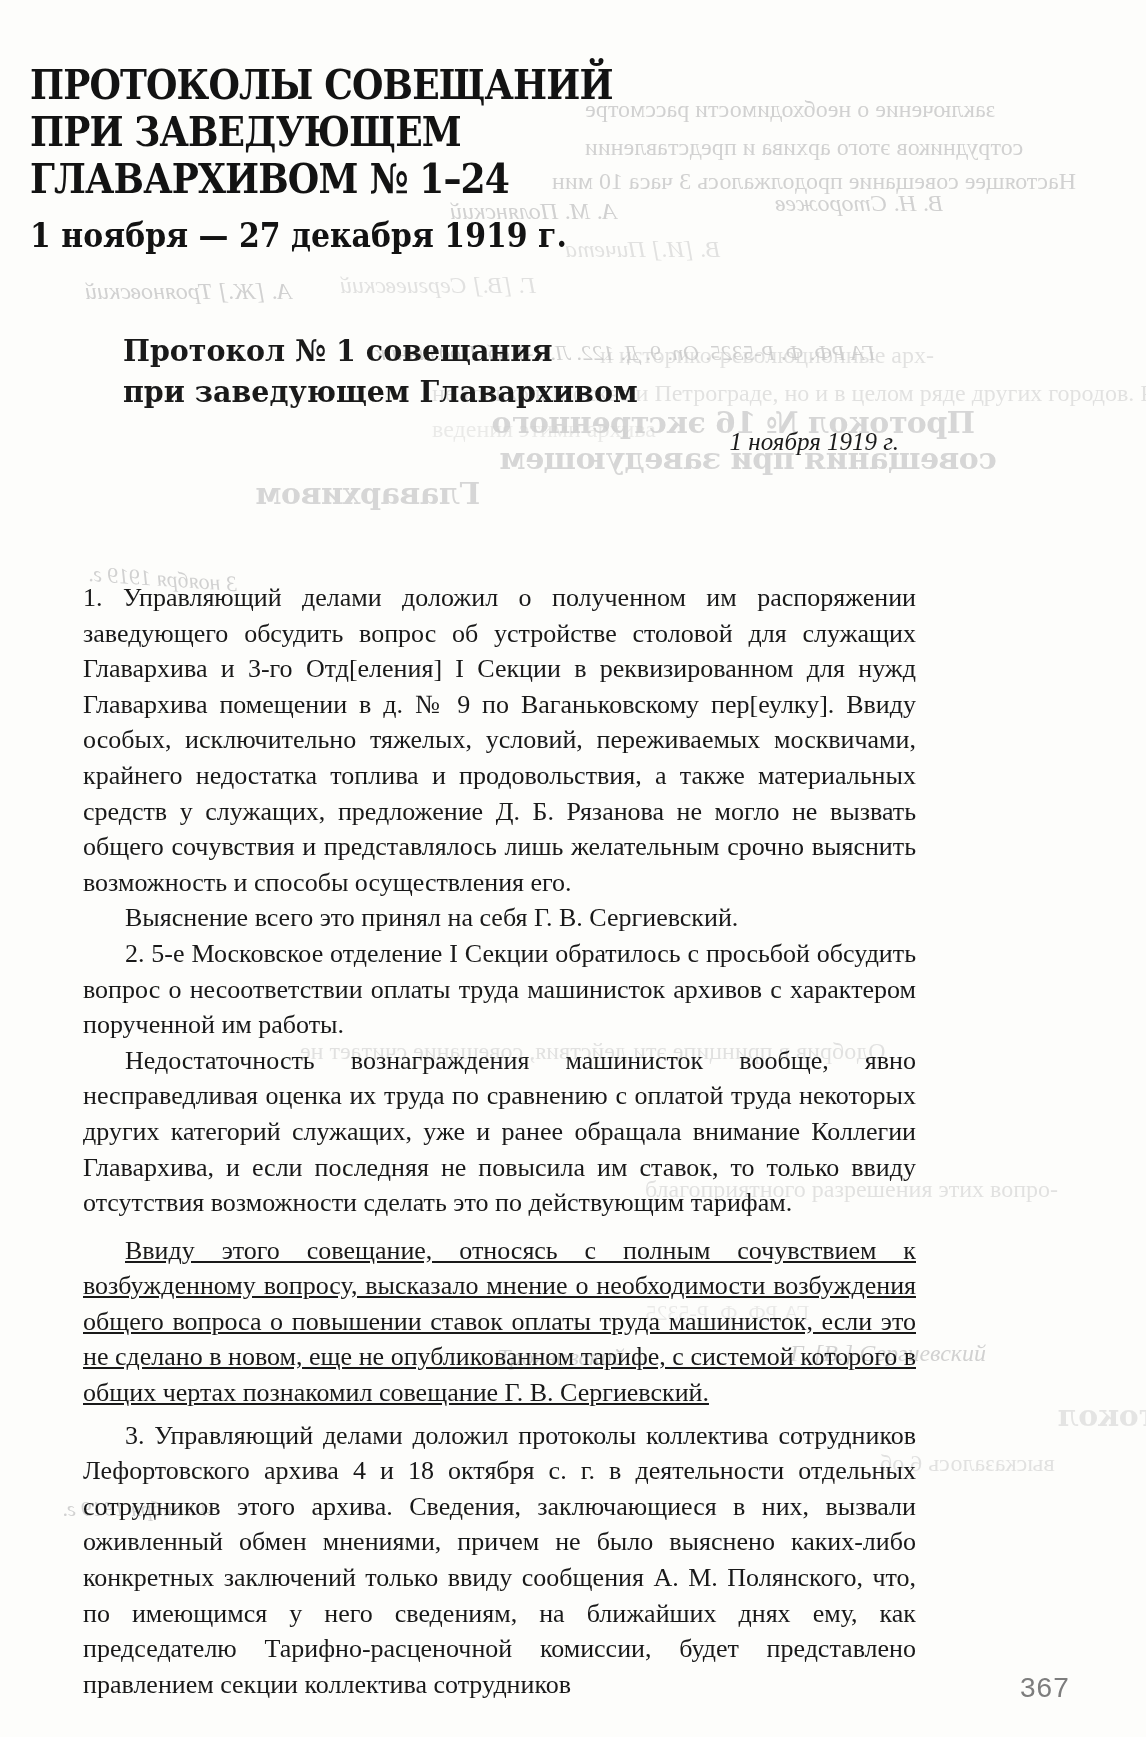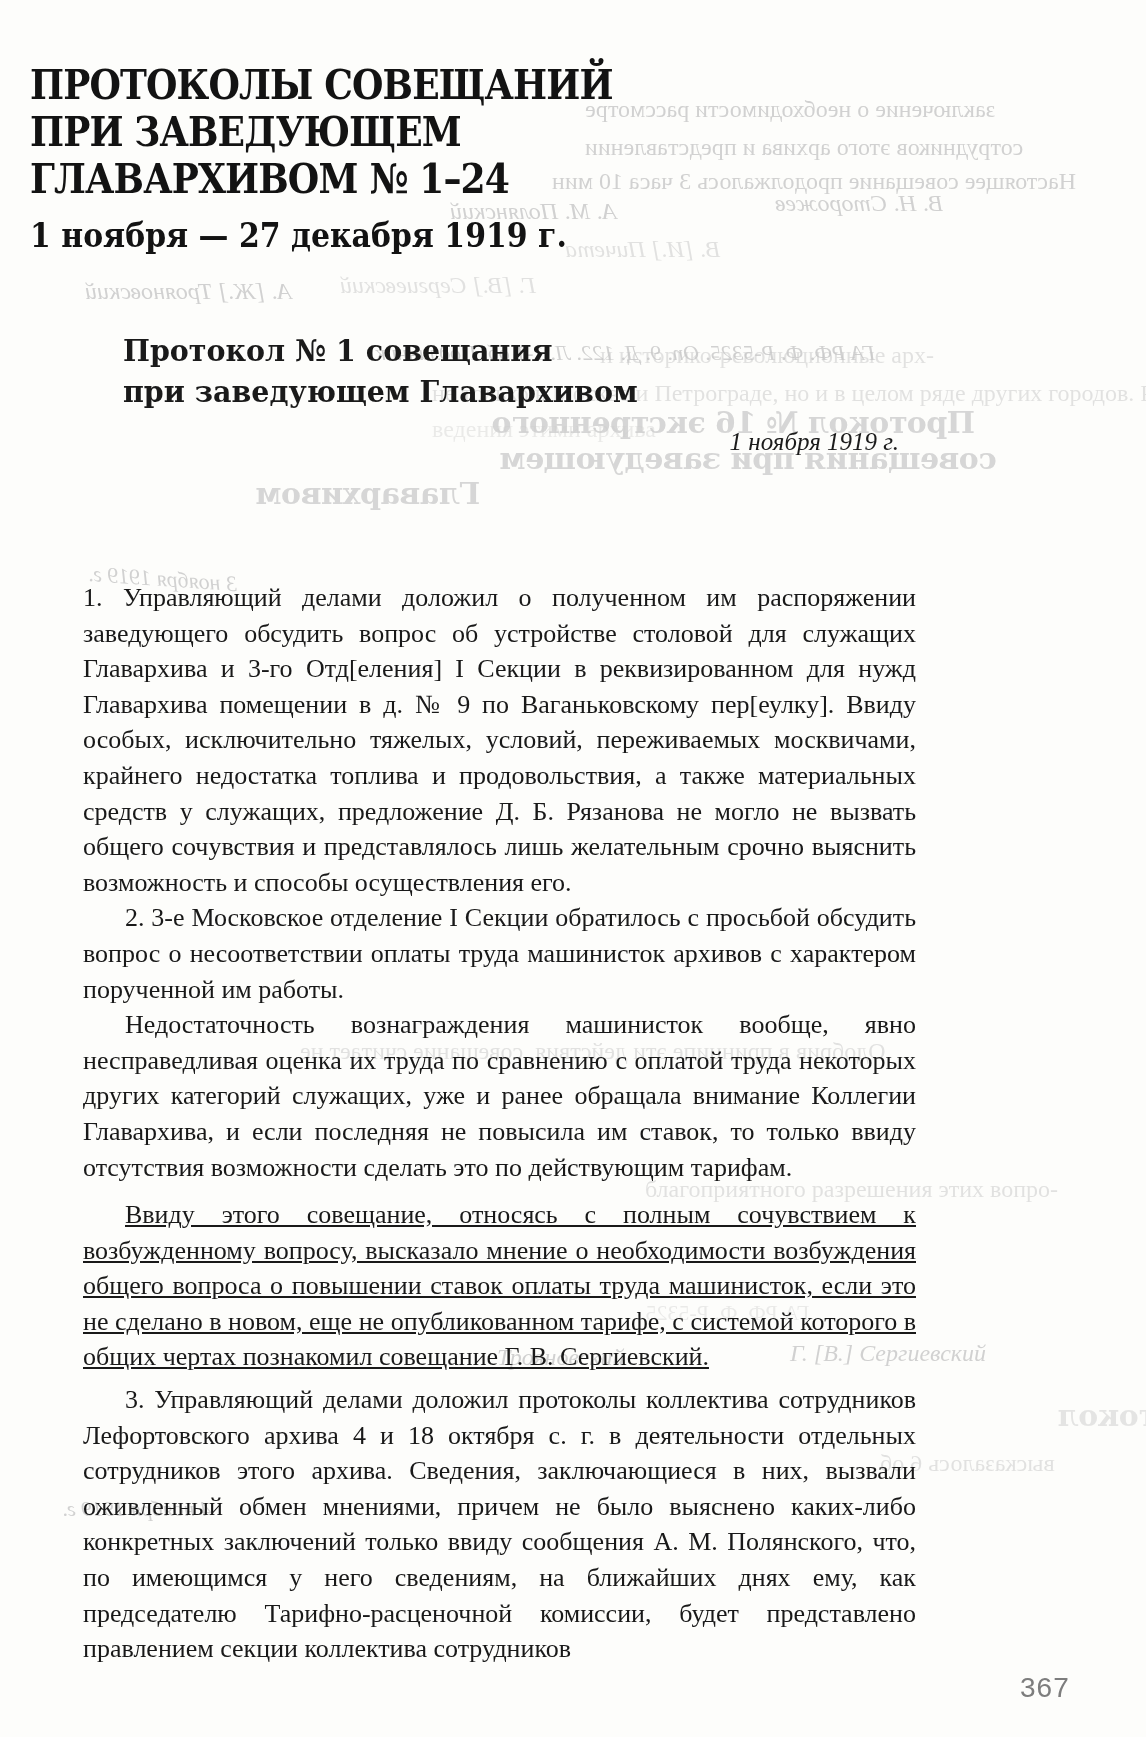--- a/index.html
+++ b/index.html
@@ -107,21 +107,22 @@
   <div class="proto-title">
     <span style="display:block">Протокол № 1 совещания</span>
     <span style="display:block">при заведующем Главархивом</span>
   </div>
 
   <div class="proto-date">1 ноября 1919 г.</div>
 
 
   <div class="body-text">
     <p class="no-indent">1. Управляющий делами доложил о полученном им распоряжении заведующего обсудить вопрос об устройстве столовой для служащих Главархива и 3-го Отд[еления] I Секции в реквизированном для нужд Главархива помещении в д. № 9 по Ваганьковскому пер[еулку]. Ввиду особых, исключительно тяжелых, условий, переживаемых москвичами, крайнего недостатка топлива и продовольствия, а также материальных средств у служащих, предложение Д. Б. Рязанова не могло не вызвать общего сочувствия и представлялось лишь желательным срочно выяснить возможность и способы осуществления его.</p>
-    <p>2. 3-е Московское отделение I Секции обратилось с просьбой обсудить вопрос о несоответствии оплаты труда машинисток архивов с характером порученной им работы.</p>
+    <p>Выяснение всего это принял на себя Г. В. Сергиевский.</p>
+    <p>2. 5-е Московское отделение I Секции обратилось с просьбой обсудить вопрос о несоответствии оплаты труда машинисток архивов с характером порученной им работы.</p>
     <p>Недостаточность вознаграждения машинисток вообще, явно несправедливая оценка их труда по сравнению с оплатой труда некоторых других категорий служащих, уже и ранее обращала внимание Коллегии Главархива, и если последняя не повысила им ставок, то только ввиду отсутствия возможности сделать это по действующим тарифам.</p>
     <p class="gap-lg">Ввиду этого совещание, относясь с полным сочувствием к возбужденному вопросу, высказало мнение о необходимости возбуждения общего вопроса о повышении ставок оплаты труда машинисток, если это не сделано в новом, еще не опубликованном тарифе, с системой которого в общих чертах познакомил совещание Г. В. Сергиевский.</p>
     <p class="gap-sm">3. Управляющий делами доложил протоколы коллектива сотрудников Лефортовского архива 4 и 18 октября с. г. в деятельности отдельных сотрудников этого архива. Сведения, заключающиеся в них, вызвали оживленный обмен мнениями, причем не было выяснено каких-либо конкретных заключений только ввиду сообщения А. М. Полянского, что, по имеющимся у него сведениям, на ближайших днях ему, как председателю Тарифно-расценочной комиссии, будет представлено правлением секции коллектива сотрудников</p>
   </div>
 
   <div class="page-num">367</div>
 
 </div>
 
 </body></html>

